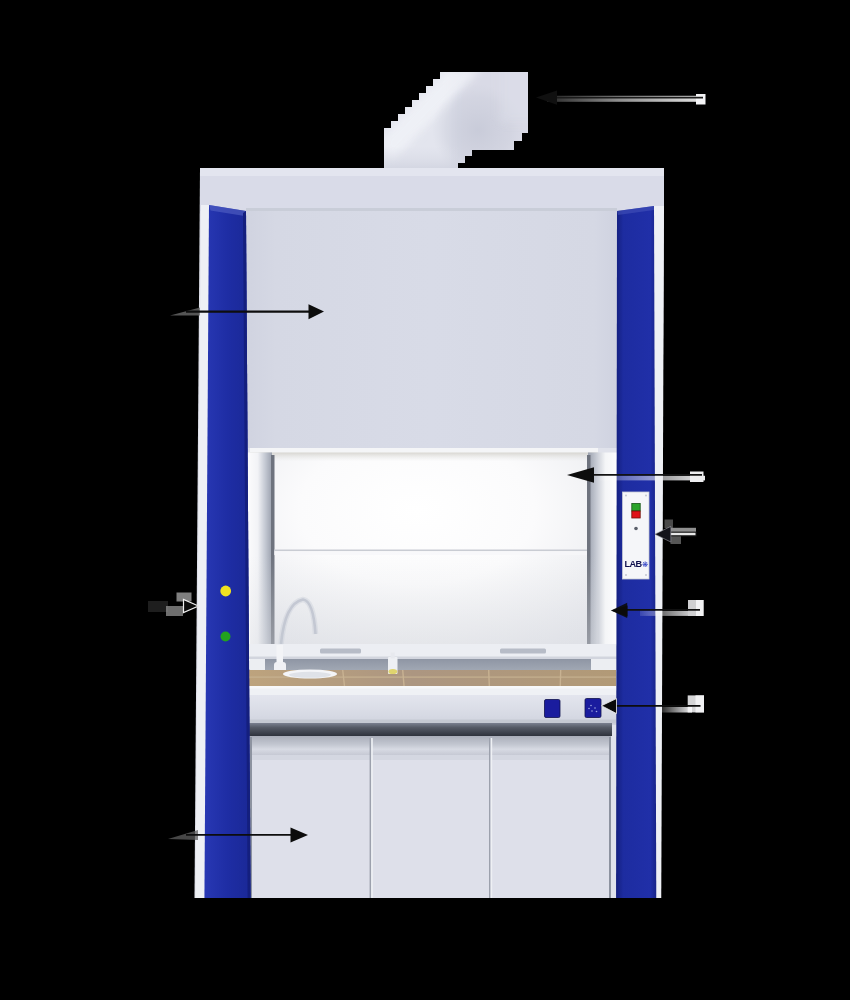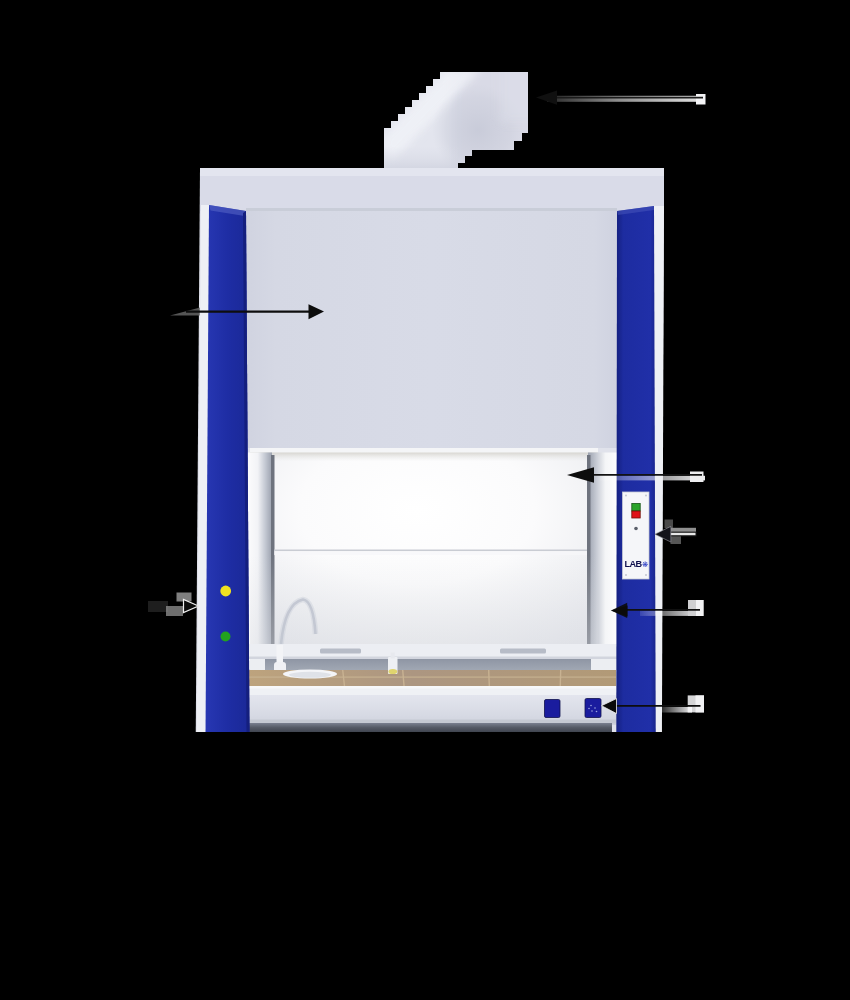--- a/index.html
+++ b/index.html
@@ -1,16 +1,16 @@
 <!DOCTYPE html>
 <html><head>
 <meta charset="utf-8">
 <style>
   html,body{margin:0;padding:0;background:#000;}
-  #stage{position:relative;width:850px;height:732px;background:#000;overflow:hidden;
+  #stage{position:relative;width:850px;height:898px;background:#000;overflow:hidden;
          font-family:"Liberation Sans",sans-serif;text-decoration:underline;}
 </style>
 </head>
 <body>
 <div id="stage">
 <svg style="filter:blur(0.45px)" width="850" height="1000" viewBox="0 0 850 1000">
 <defs>
     <linearGradient id="botdim" x1="0" y1="0" x2="0" y2="1">
     <stop offset="0" stop-color="#d9dbe0" stop-opacity="0"></stop>
     <stop offset="1" stop-color="#d9dbe0" stop-opacity="0.5"></stop>

